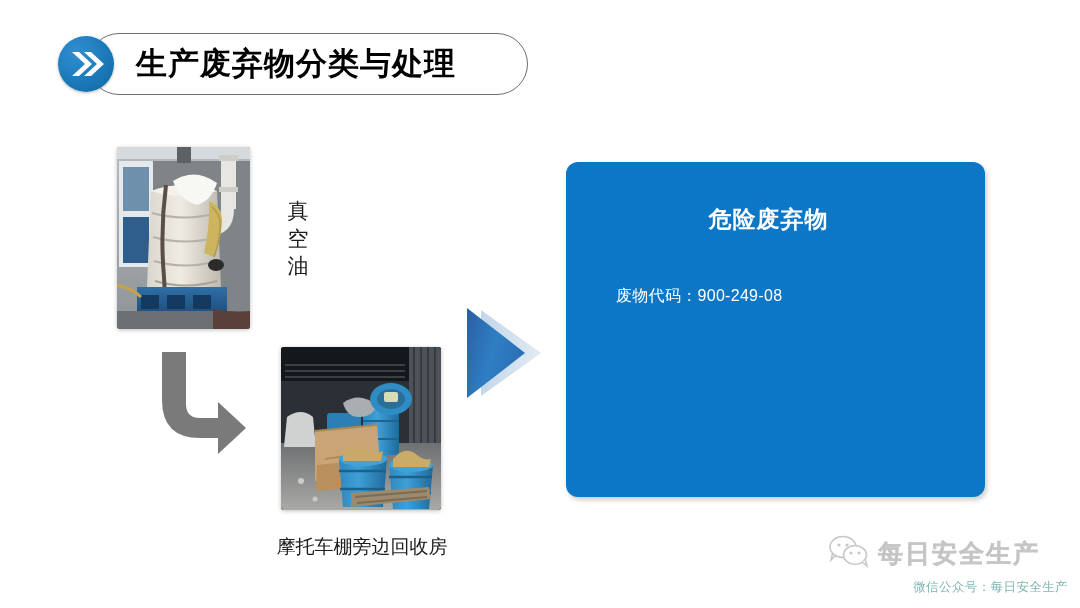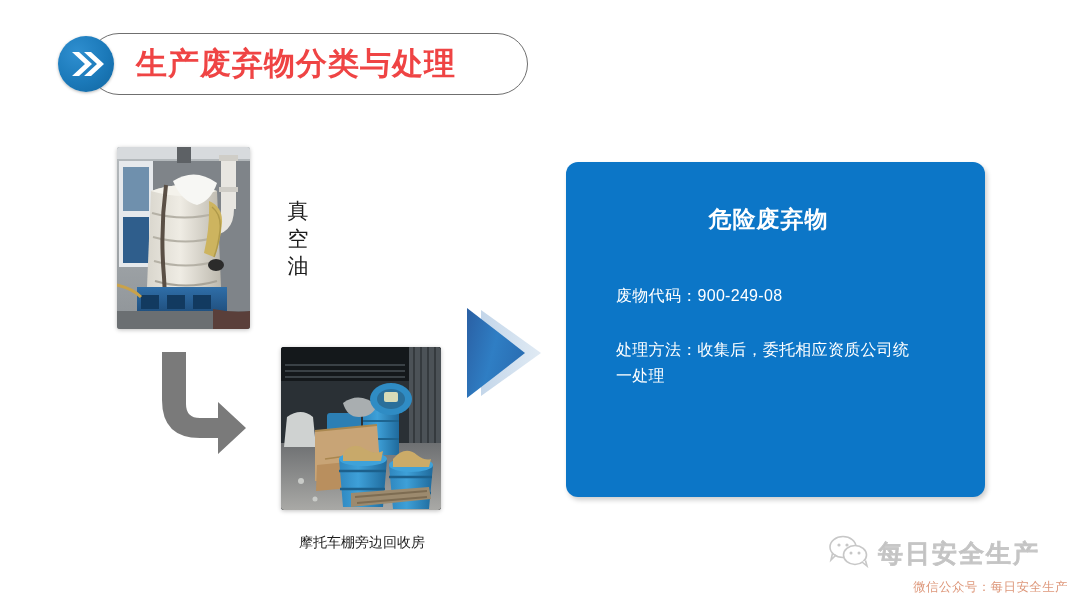--- a/index.html
+++ b/index.html
@@ -50,21 +50,21 @@
   }
   .title-badge svg { display: block; }
   .title-text {
     position: relative;
     z-index: 2;
     margin-left: 22px;
     font-family: "DejaVu Serif", "Liberation Serif", serif;
     font-size: 31px;
     font-weight: 700;
     letter-spacing: 1px;
-    color: #ef4444;
+    color: #000000;
     white-space: nowrap;
   }
 
   
   .photo1 {
     position: absolute;
     left: 117px;
     top: 147px;
     width: 133px;
     height: 182px;
@@ -107,21 +107,21 @@
     overflow: hidden;
     box-shadow: 0 1px 4px rgba(0,0,0,0.25);
     background: #2d3134;
   }
   .caption2 {
     position: absolute;
     left: 258px;
     top: 534px;
     width: 208px;
     text-align: center;
-    font-size: 14px;
+    font-size: 19px;
     color: #1d1d1d;
     white-space: nowrap;
   }
 
   
   .big-arrow {
     position: absolute;
     left: 455px;
     top: 296px;
     width: 110px;
@@ -174,21 +174,21 @@
     font-size: 25px;
     color: #8a8a8a;
     letter-spacing: 2px;
     font-weight: 700;
     -webkit-text-stroke: 0.4px #9a9a9a;
   }
   .wm-sub {
     margin-top: 7px;
     text-align: right;
     font-size: 12.5px;
-    color: #c2410c;
+    color: #0f766e;
     letter-spacing: 0.4px;
     padding-right: 4px;
   }
 </style>
 </head>
 <body>
 
 <div class="title-wrap">
   <div class="title-pill"></div>
   <div class="title-badge">
@@ -354,21 +354,20 @@
       </linearGradient>
     </defs>
     <path d="M26 14 L86 57 L26 100 Z" fill="url(#arrg2)" opacity="0.85"></path>
     <path d="M12 12 L70 57 L12 102 Z" fill="url(#arrg)"></path>
   </svg>
 </div>
 
 <div class="info-card">
   <div class="info-title">危险废弃物</div>
   <p class="info-line">废物代码：900-249-08</p>
-  <p class="info-line last">处理方法：收集后，委托相应资质公司统一处理</p>
 </div>
 
 <div class="watermark">
   <div class="wm-row">
     <span>
       <svg width="42" height="34" viewBox="0 0 42 34" aria-hidden="true">
         <ellipse cx="15" cy="13" rx="13" ry="10.5" fill="none" stroke="#9a9a9a" stroke-width="1.6"></ellipse>
         <path d="M8 21 l-5 5 l1.5 -6.5" fill="none" stroke="#9a9a9a" stroke-width="1.6"></path>
         <circle cx="11" cy="11" r="1.6" fill="#9a9a9a"></circle>
         <circle cx="19" cy="11" r="1.6" fill="#9a9a9a"></circle>

